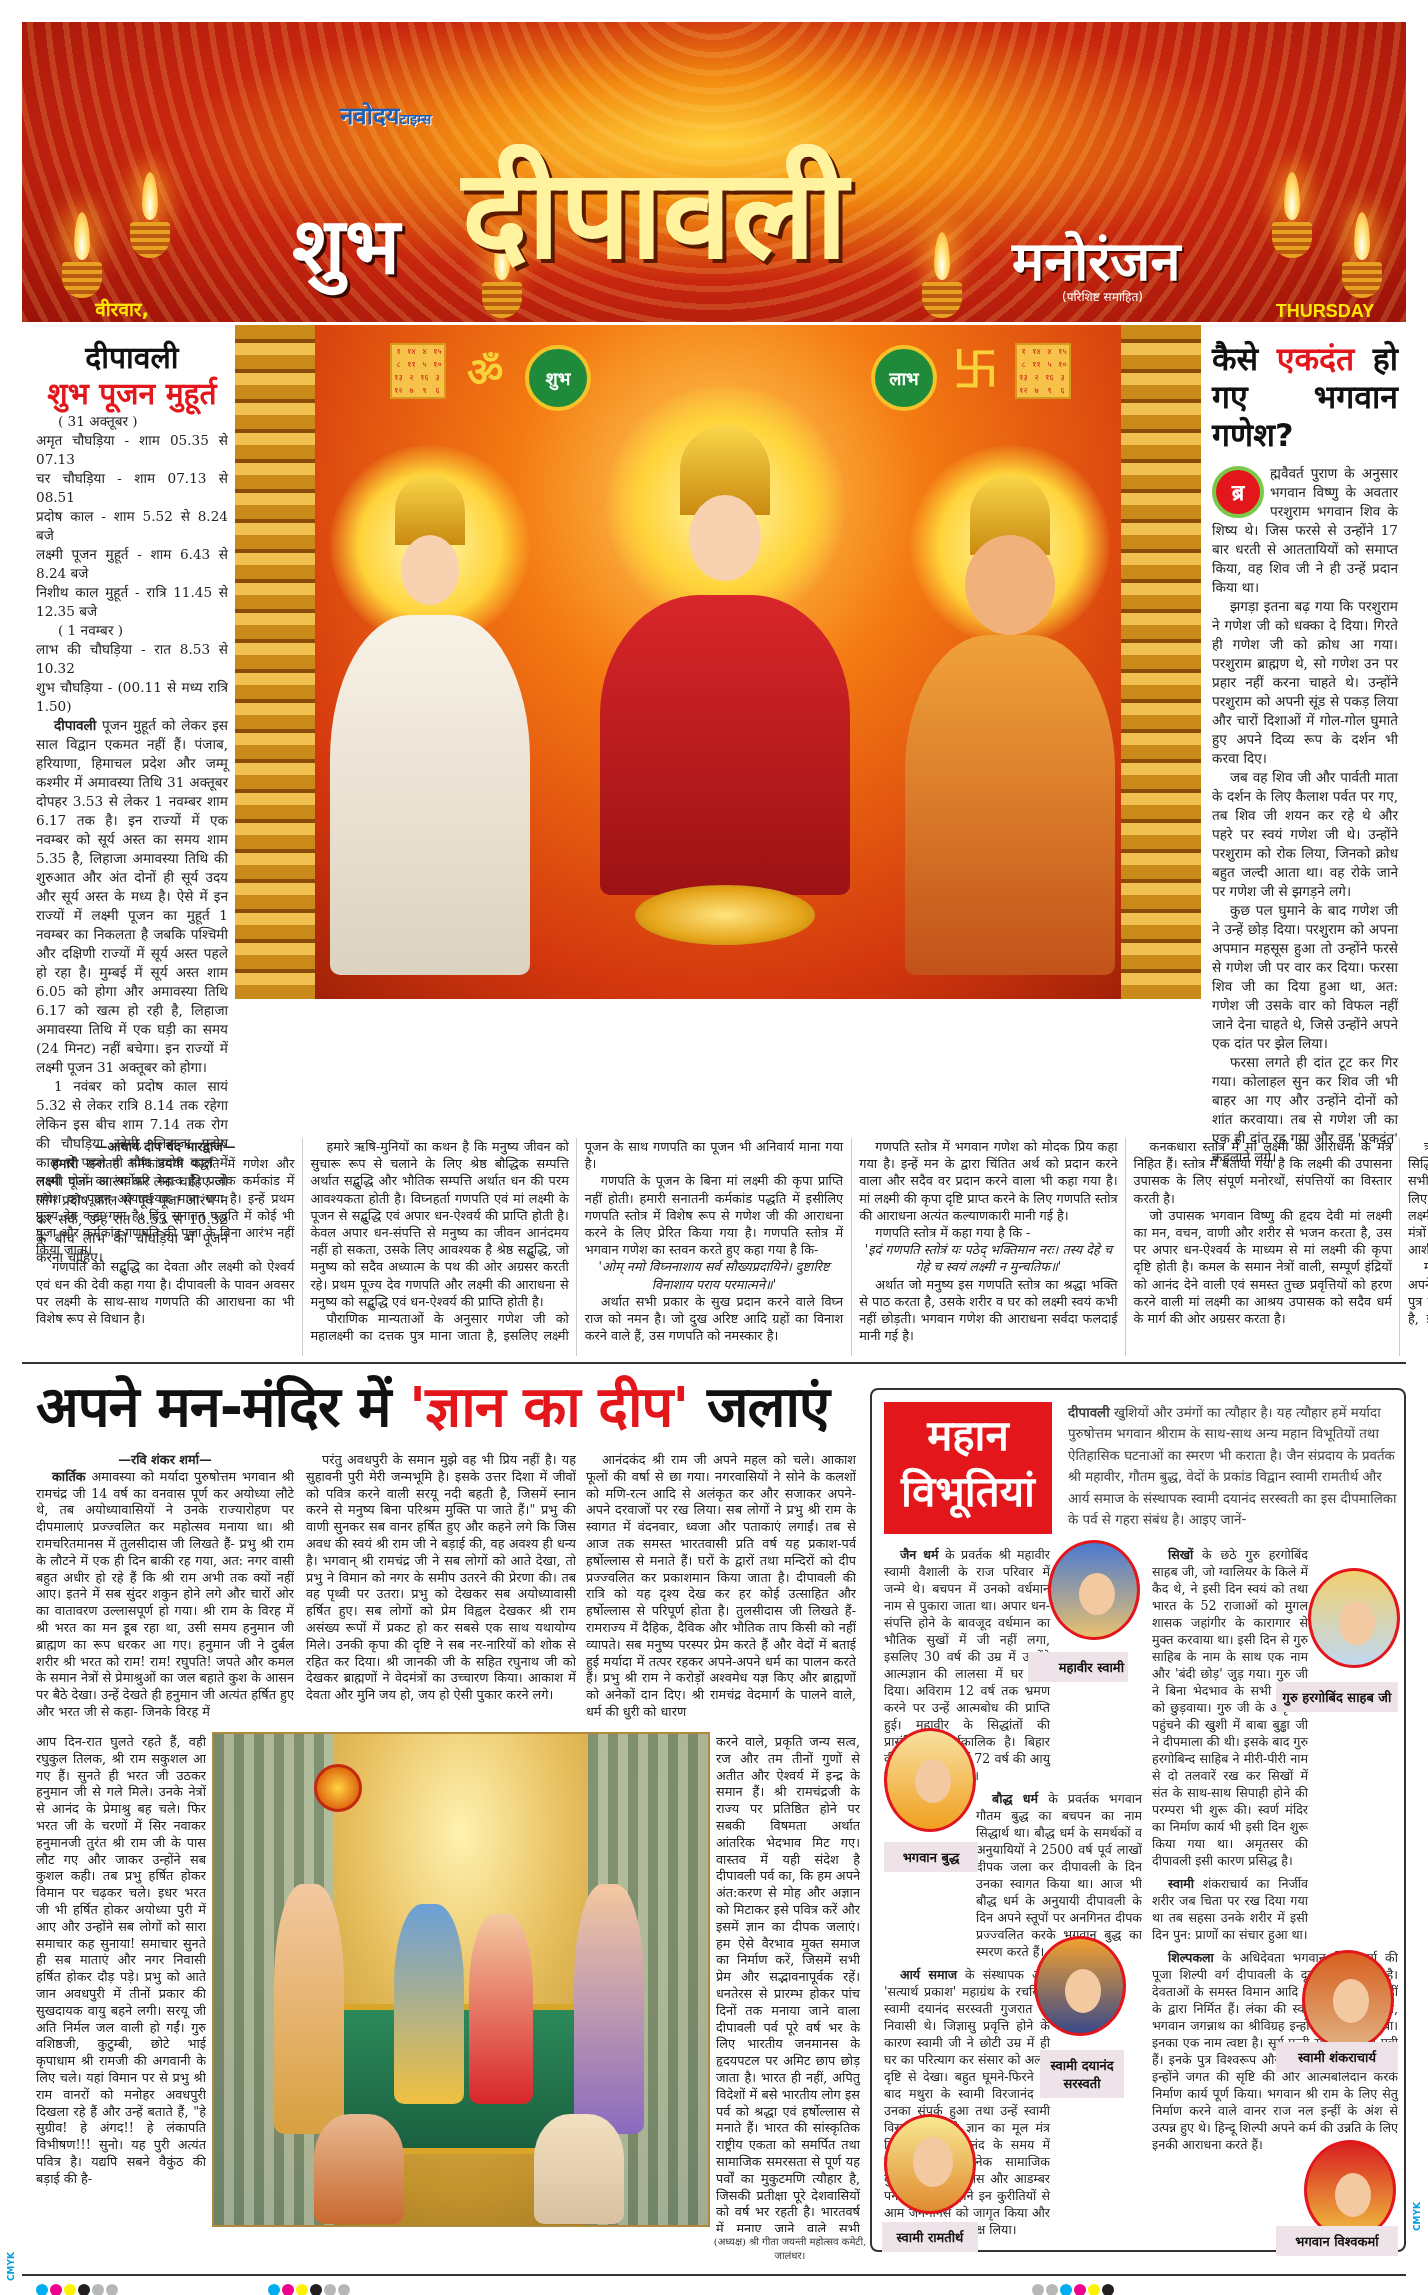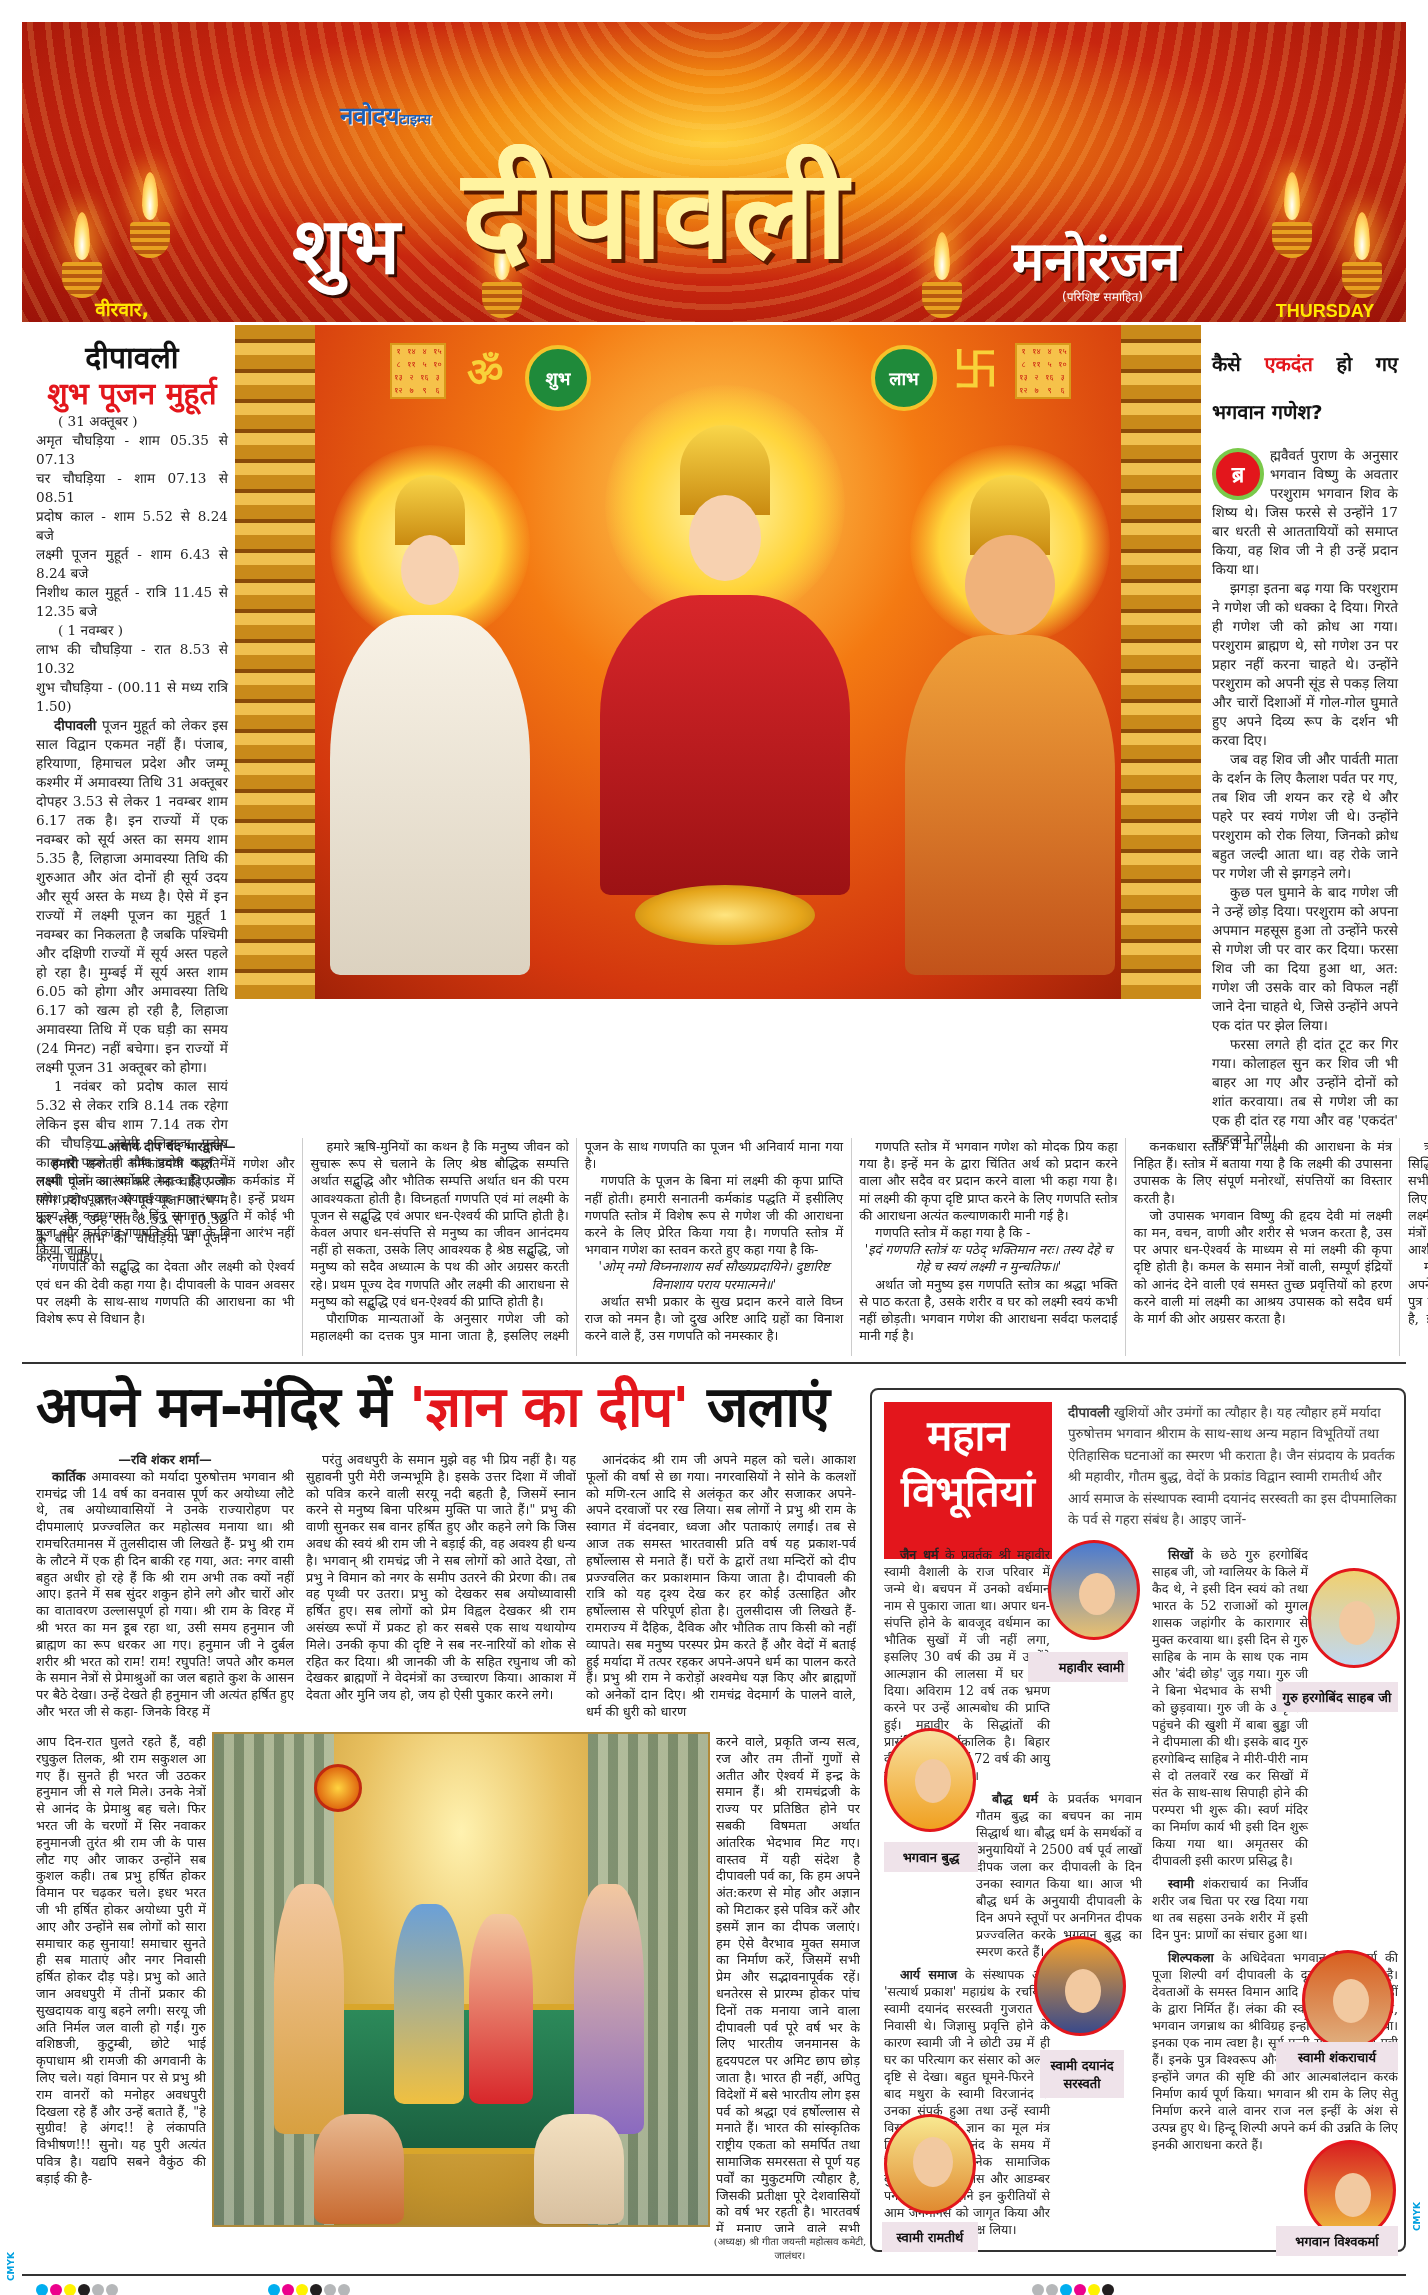--- a/index.html
+++ b/index.html
@@ -35,21 +35,21 @@
   .coins{position:absolute;left:400px;top:560px;width:180px;height:60px;border-radius:50%;background:radial-gradient(ellipse,#ffe580 0%,#e5a51a 60%,#a66b08 100%);}
   
   .sidecol{position:absolute;top:318px;font-size:13.6px;line-height:19px;color:#222;text-align:justify;}
   .left-col{left:14px;width:192px;}
   .right-col{left:1190px;width:186px;}
   .h-muhurat{font-family:"DejaVu Sans",sans-serif;font-weight:bold;text-align:center;line-height:36px;}
   .h-muhurat .l1{font-size:30px;color:#111;}
   .h-muhurat .l2{font-size:30px;color:#e3161c;}
   .indent{text-indent:18px;}
   .sub{padding-left:22px;}
-  .h-ekdant{font-family:"DejaVu Sans",sans-serif;font-weight:bold;font-size:20px;line-height:48px;color:#111;margin-bottom:10px;}
+  .h-ekdant{font-family:"DejaVu Sans",sans-serif;font-weight:bold;font-size:32px;line-height:38px;color:#111;margin-bottom:10px;}
   .h-ekdant .red{color:#e3161c;}
   .dropcap{float:left;width:52px;height:52px;border-radius:50%;background:#e3161c;border:4px solid #7ac94a;color:#fff;font-weight:bold;font-family:"DejaVu Sans",sans-serif;font-size:22px;display:flex;align-items:center;justify-content:center;margin:2px 6px 0 0;}
   
   .banner{position:absolute;left:0;top:990px;width:1384px;height:120px;background:#f05a28;text-align:center;font-family:"DejaVu Sans",sans-serif;font-weight:bold;}
   .banner .b1{color:#fff;font-size:46px;line-height:56px;padding-top:4px;letter-spacing:2px;}
   .banner .b2{color:#ffee00;font-size:50px;line-height:58px;letter-spacing:2px;}
   
   .art1{position:absolute;left:14px;top:1116px;width:1356px;column-count:5;column-gap:16px;column-rule:1px solid #ccc;font-size:12.8px;line-height:17.2px;text-align:justify;height:218px;}
   .art1 p{text-indent:16px;}
   .byline{text-align:center;font-weight:bold;text-indent:0 !important;}
@@ -61,21 +61,21 @@
   
   .art2{position:absolute;font-size:12.8px;line-height:16.8px;text-align:justify;}
   .art2 p{text-indent:16px;}
   .ram-img{position:absolute;left:190px;top:1710px;width:498px;height:495px;border:2px solid #b08a3a;background:radial-gradient(ellipse at 50% 20%,#fff2b0 0%,#e8c060 30%,#c2922c 65%,#7a5a20 100%);overflow:hidden;}
   .ram-img .curtain{position:absolute;top:0;width:120px;height:495px;background:repeating-linear-gradient(90deg,#6a8a7a 0 10px,#a8c0b0 10px 20px);opacity:.8;}
   .ram-img .fig{position:absolute;border-radius:40% 40% 10px 10px;}
   .ram-img .throne{position:absolute;left:110px;top:270px;width:280px;height:150px;background:linear-gradient(#2c8a5a,#1a6040);border:6px solid #d9a62a;border-radius:6px;}
   .ram-img .sun{position:absolute;left:100px;top:30px;width:48px;height:48px;border-radius:50%;background:radial-gradient(circle,#ffd440 0%,#e06a10 70%);border:3px solid #c12a10;}
   
   .vbox{position:absolute;left:848px;top:1366px;width:536px;height:864px;border:2px solid #333;border-radius:8px;}
-  .vtitle{position:absolute;left:12px;top:12px;width:168px;height:157px;background:#e3161c;color:#fff;font-family:"DejaVu Sans",sans-serif;font-weight:bold;font-size:42px;line-height:56px;text-align:center;padding-top:6px;}
+  .vtitle{position:absolute;left:12px;top:12px;width:168px;height:132px;background:#e3161c;color:#fff;font-family:"DejaVu Sans",sans-serif;font-weight:bold;font-size:42px;line-height:56px;text-align:center;padding-top:6px;}
   .vintro{position:absolute;left:196px;top:12px;width:330px;font-family:"DejaVu Sans",sans-serif;font-size:13.4px;line-height:21.4px;color:#404040;}
   .vintro b{font-weight:bold;}
   .vtext{position:absolute;font-size:12.6px;line-height:17px;text-align:justify;}
   .vtext p{text-indent:16px;}
   .portrait{position:absolute;border-radius:50%;border:3px solid #e3161c;overflow:hidden;}
   .portrait .face{position:absolute;border-radius:50%;background:#f2c9a0;}
   .caption{position:absolute;background:#efe3ea;font-family:"DejaVu Sans",sans-serif;font-weight:bold;font-size:13px;color:#111;text-align:center;padding:6px 4px;}
   .credit{position:absolute;left:688px;top:2212px;width:160px;font-size:10px;color:#333;text-align:center;}
   
   .regbar{position:absolute;top:2252px;height:2px;background:#333;}

